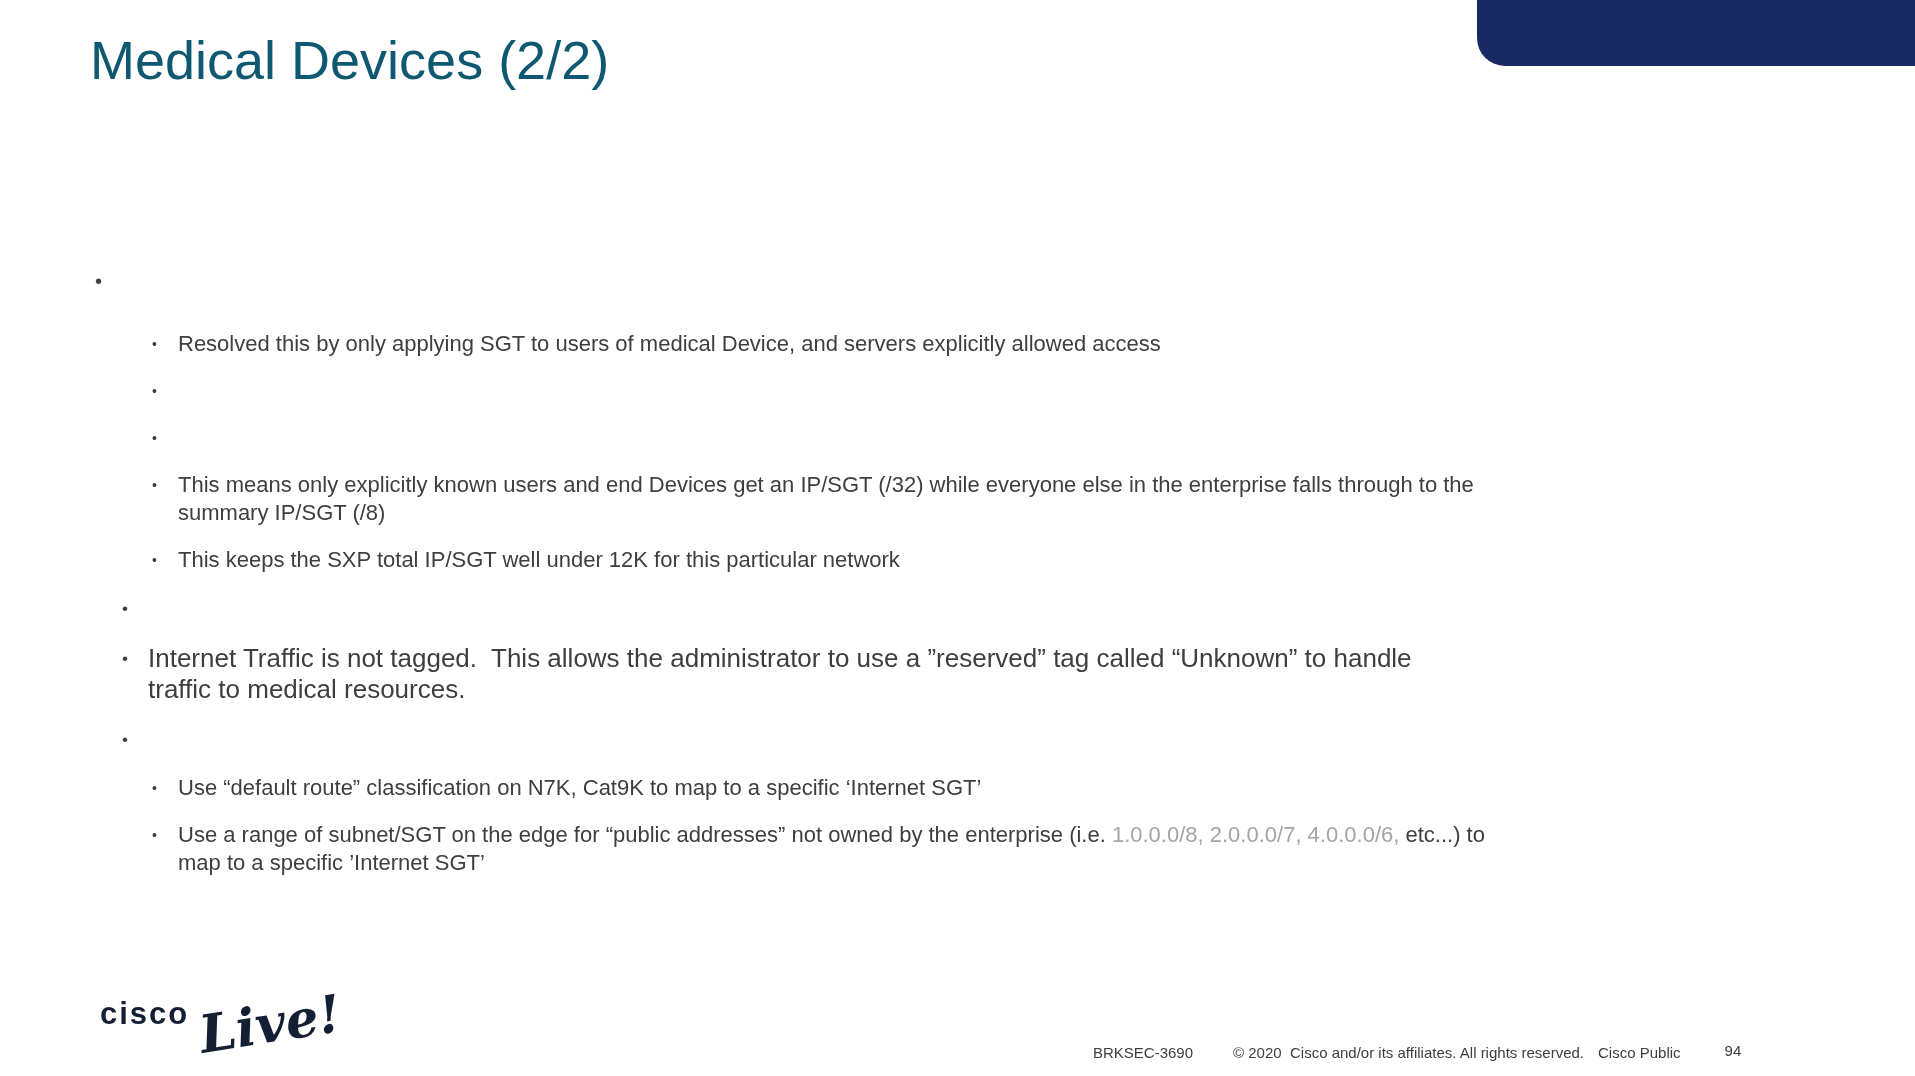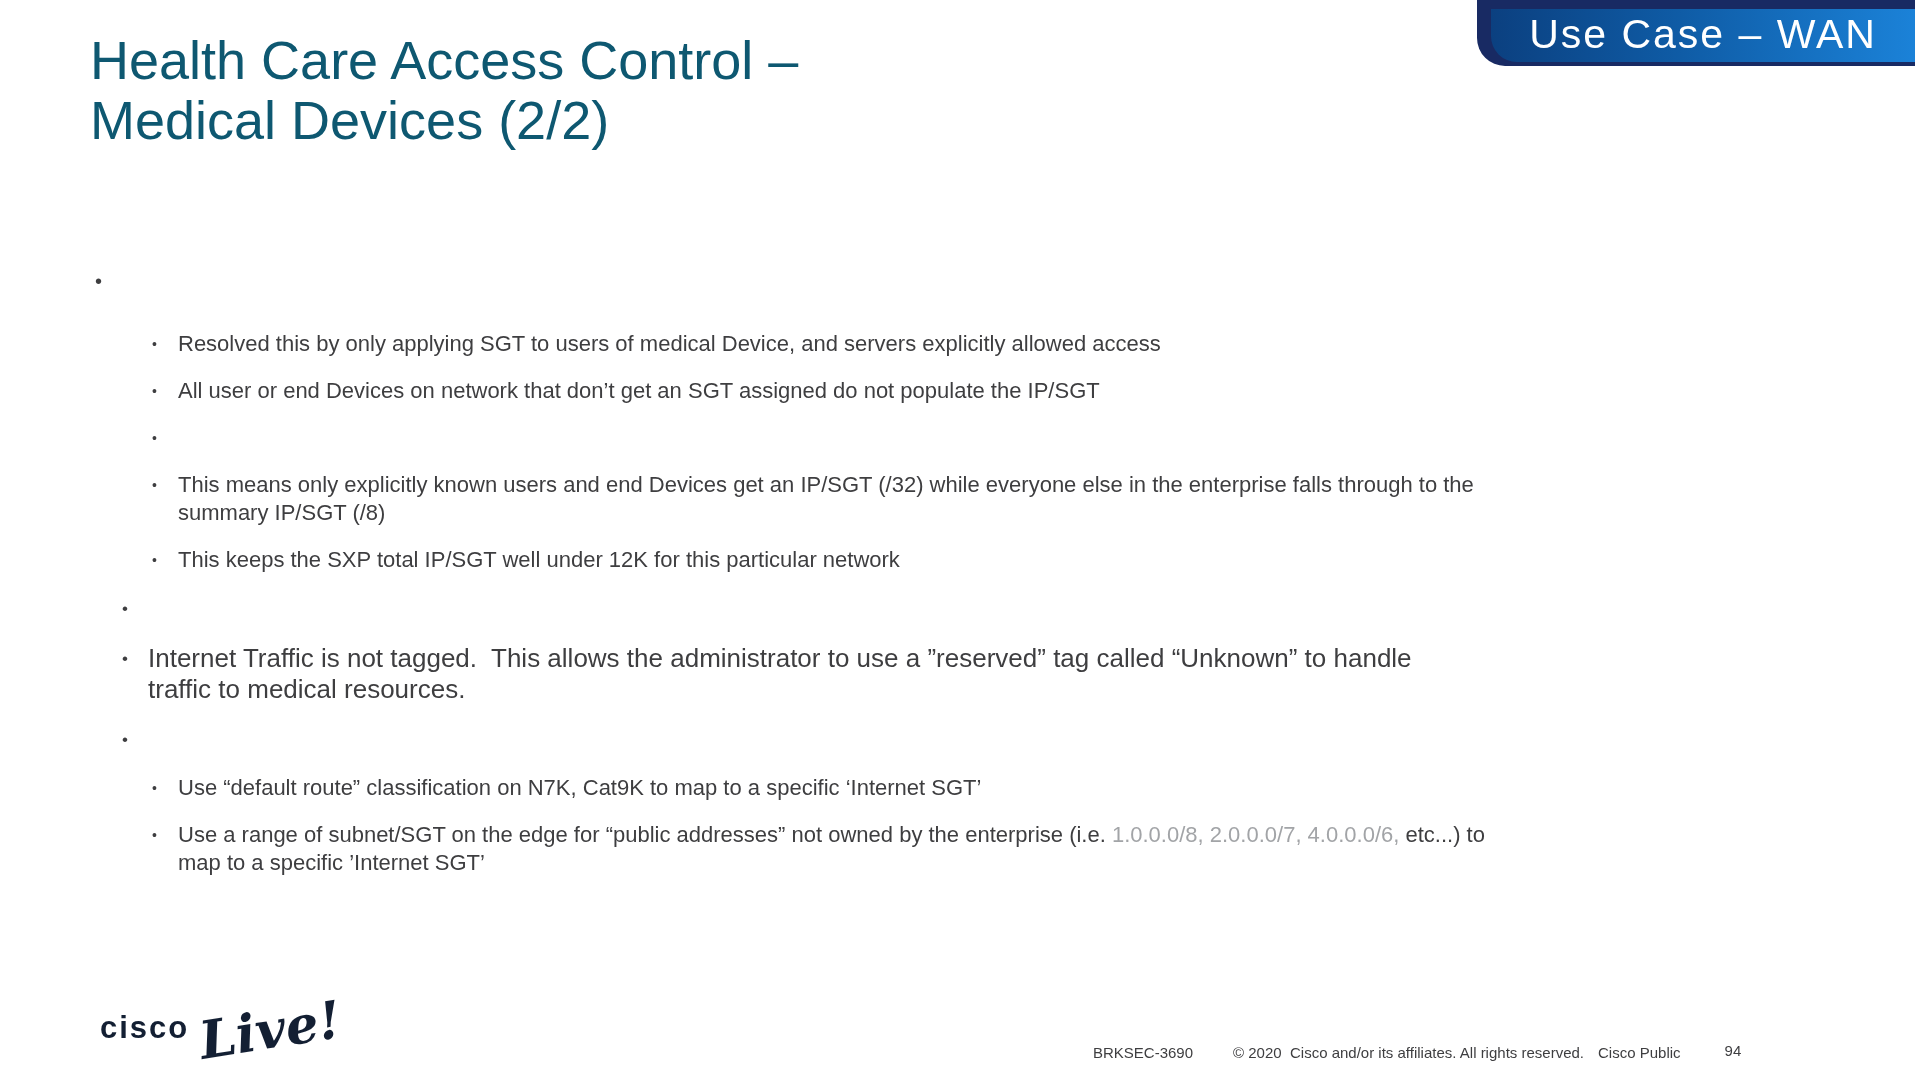--- a/index.html
+++ b/index.html
@@ -67,21 +67,21 @@
   .lvl2 .marker{width:26px;font-size:17px;line-height:31px;}
   .lvl2 .text{max-width:1290px;}
 
   .lvl3{font-size:22px;line-height:28px;margin:0 0 19px 0;padding-left:62px;}
   .lvl3 .marker{width:26px;font-size:14px;line-height:28px;}
   .lvl3 .text{max-width:1330px;}
 
   
   .logo{
     position:absolute;left:100px;top:998px;height:66px;
-    display:flex;align-items:center;
+    display:flex;align-items:flex-start;
     color:var(--c-logo,#131f33);
   }
   .logo .cisco{
     font-size:31px;font-weight:700;letter-spacing:2px;
     line-height:1;margin-bottom:8px;
   }
   .logo .live{
     font-family:"DejaVu Serif", serif;
     font-style:italic;font-weight:700;
     font-size:52px;line-height:1;
@@ -97,40 +97,35 @@
   .f-copy{margin-left:40px;white-space:pre-wrap;}
   .f-class{margin-left:14px;}
   .f-page{margin-left:44px;font-size:15px;transform:translateY(-2px);}
 </style>
 </head>
 <body style="--c-title: #0e5871; --c-body: #3e3e40; --c-muted: #a2a4a7; --c-badge-back: #182a63; --c-badge-grad-start: #0b4080; --c-badge-grad-mid: #0f5ca6; --c-badge-grad-end: #1b82d8; --c-badge-text: #ffffff; --c-logo: #131f33;">
 
 <div class="slide">
 
   <div class="badge-back"></div>
-  <div class="badge-front">
-    <span class="badge-label">Use Case – WAN</span>
-  </div>
 
   <h1 class="title">
-    <span class="tl">Health Care Access Control –</span>
     <span class="tl">Medical Devices (2/2)</span>
   </h1>
 
   <div class="content" id="bullet-list">
       <div class="item lvl1">
         <span class="marker">•</span>
       </div>
       <div class="item lvl3">
         <span class="marker">•</span>
         <span class="text"><span>Resolved this by only applying SGT to users of medical Device, and servers explicitly allowed access</span></span>
       </div>
       <div class="item lvl3">
         <span class="marker">•</span>
-        <span class="text"><span>All user or end Devices on network that don’t get an SGT assigned do not populate the IP/SGT</span></span>
       </div>
       <div class="item lvl3">
         <span class="marker">•</span>
       </div>
       <div class="item lvl3">
         <span class="marker">•</span>
         <span class="text"><span>This means only explicitly known users and end Devices get an IP/SGT (/32) while everyone else in the enterprise falls through to the summary IP/SGT (/8)</span></span>
       </div>
       <div class="item lvl3">
         <span class="marker">•</span>

